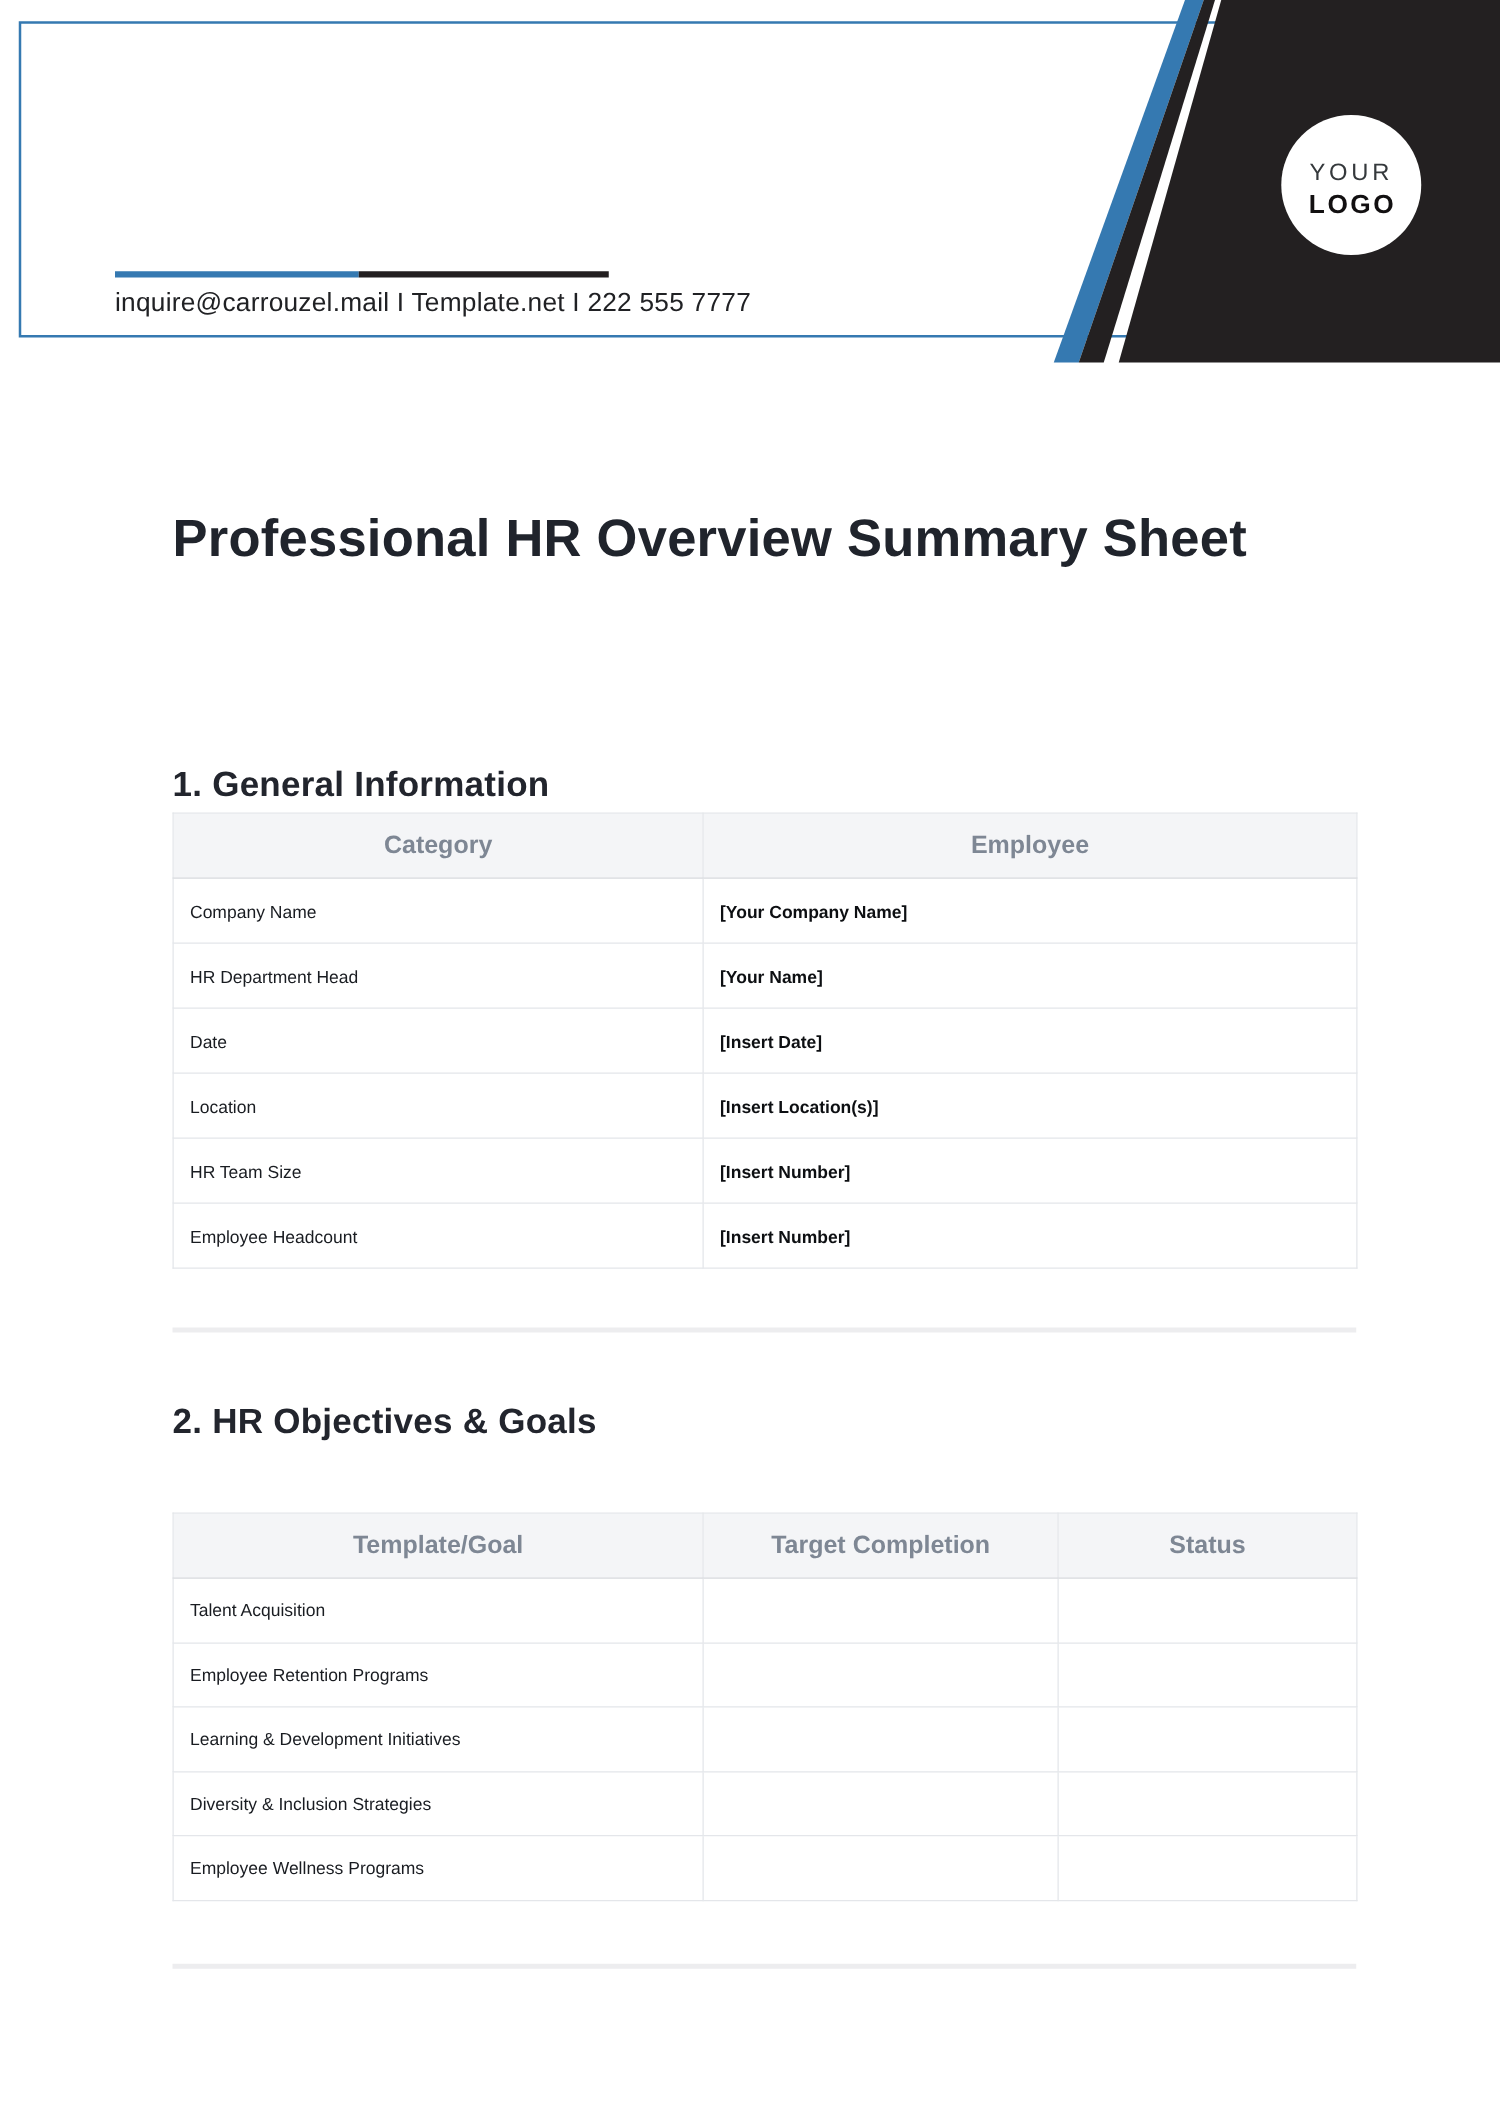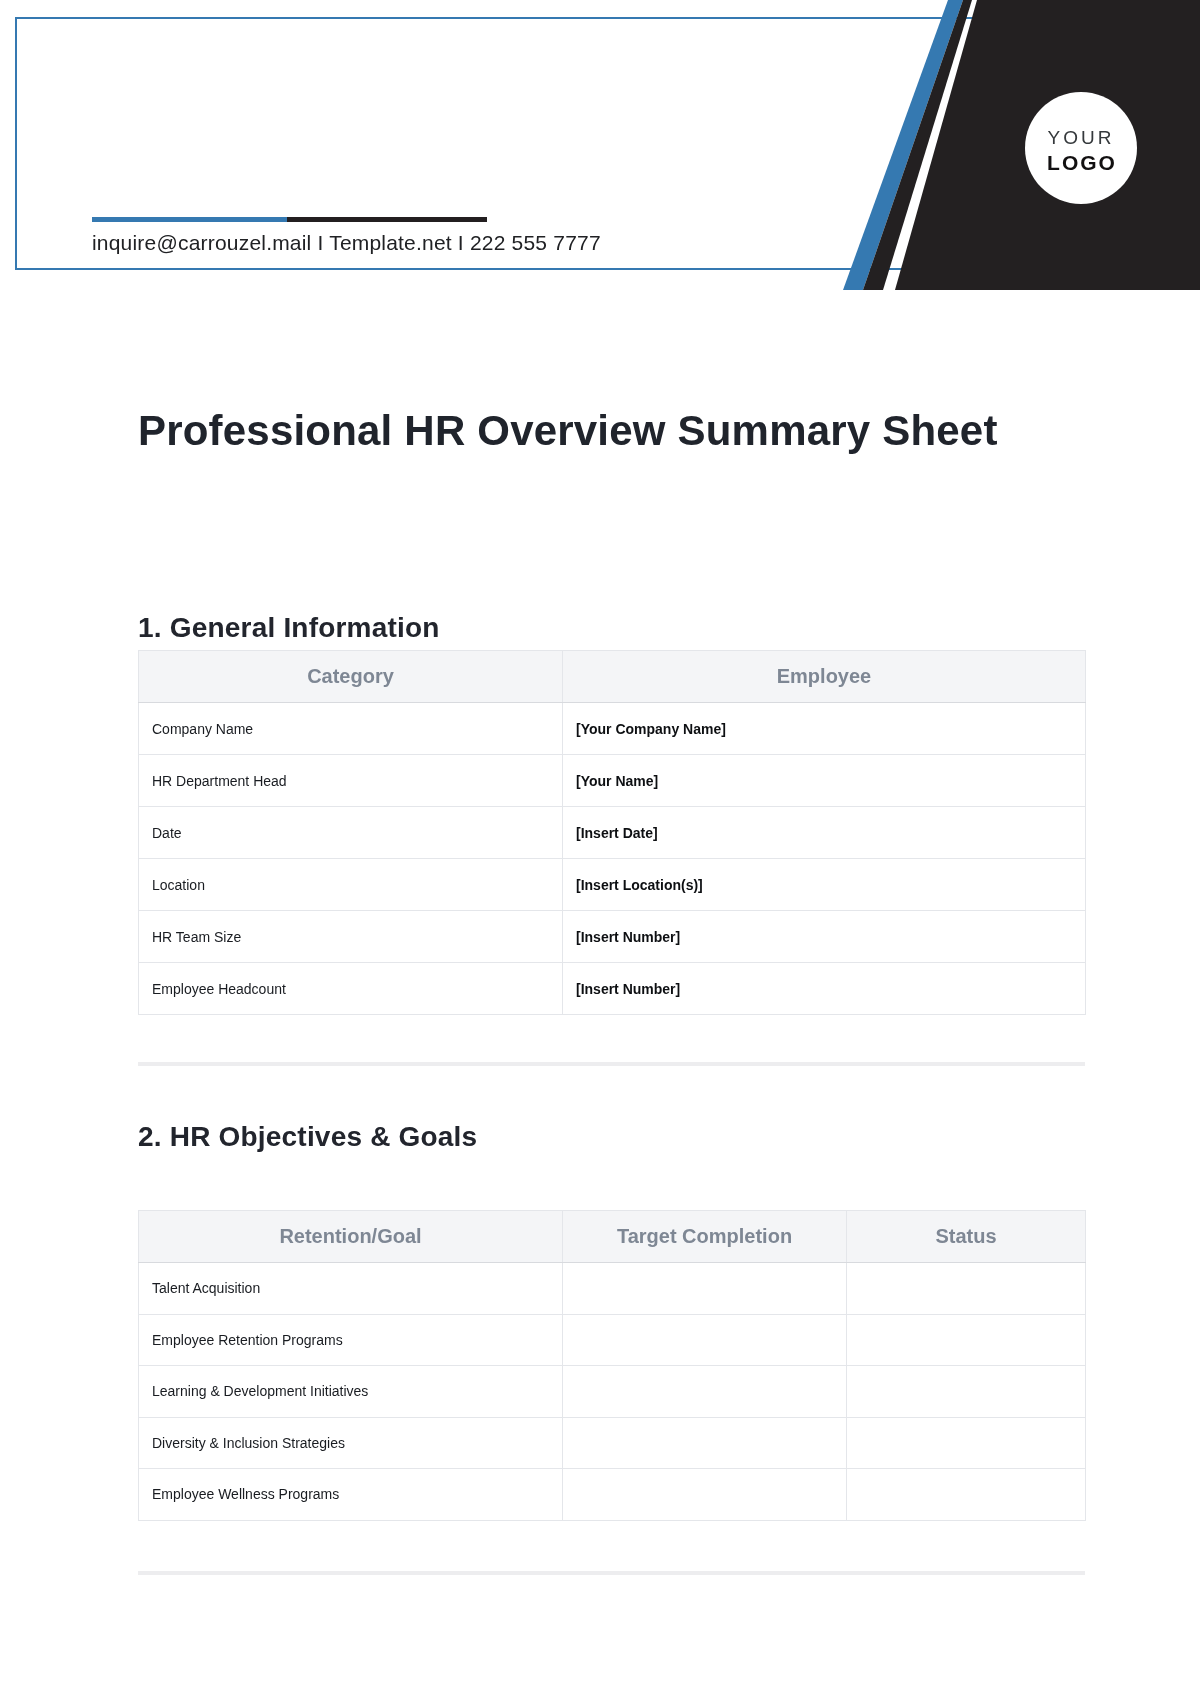--- a/index.html
+++ b/index.html
@@ -187,21 +187,21 @@
   <div class="section-heading" id="heading-2">2. HR Objectives &amp; Goals</div>
 
   <table class="sheet" id="table-2">
     <colgroup>
         <col style="width:424px">
         <col style="width:284px">
         <col style="width:239px">
       </colgroup>
     <thead>
       <tr>
-        <th>Retention/Goal</th>
+        <th>Template/Goal</th>
         <th>Target Completion</th>
         <th>Status</th>
       </tr>
     </thead>
     <tbody>
       <tr>
         <td>Talent Acquisition</td>
         <td></td>
         <td></td>
       </tr>

